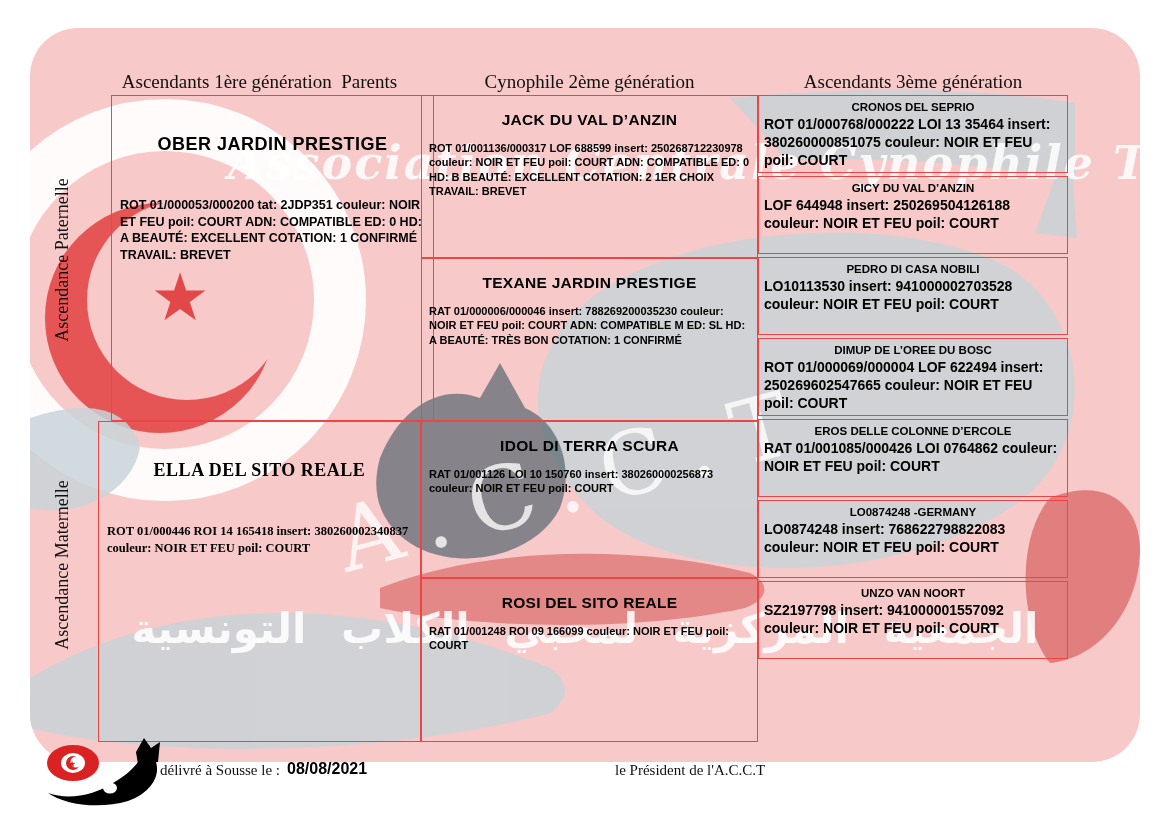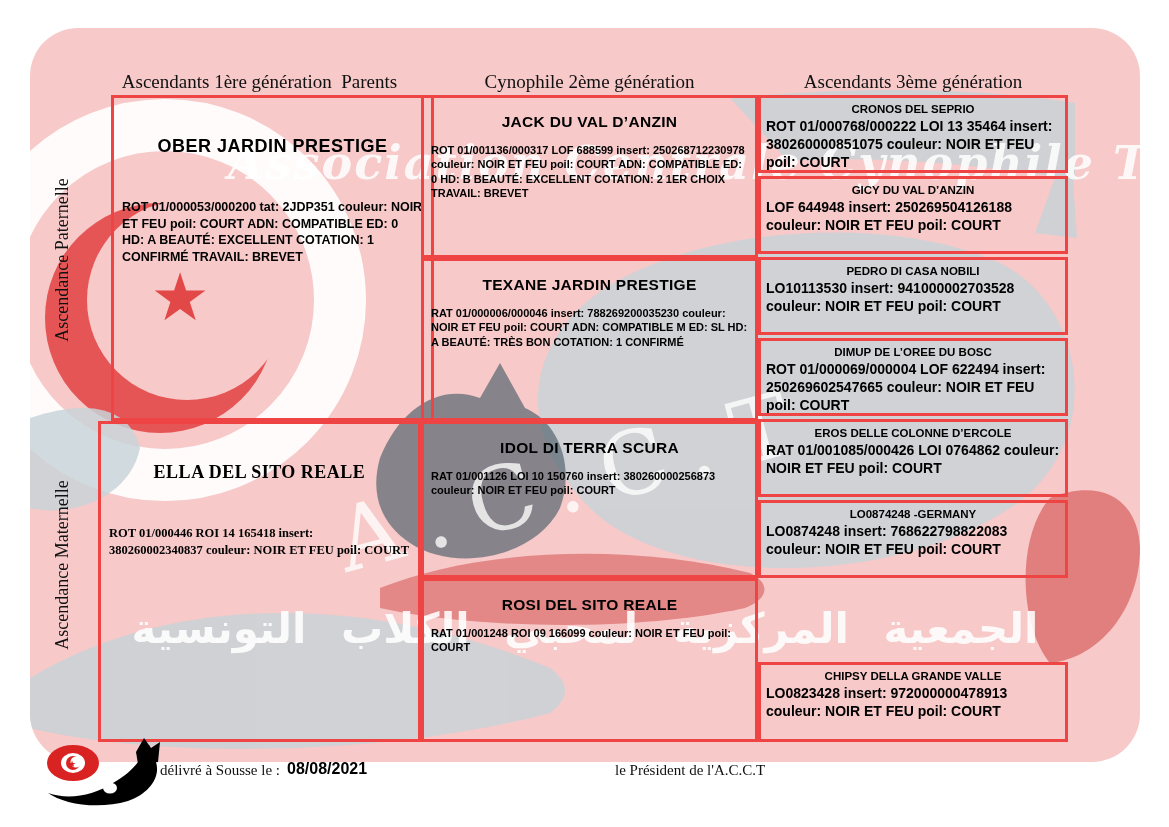--- a/index.html
+++ b/index.html
@@ -28,21 +28,21 @@
   #hdr3{left:758px;width:310px;}
 
   
   .vlabel{position:absolute;width:240px;height:22px;text-align:center;
       font-family:"Liberation Serif",serif;font-size:18px;color:#111;
       transform:rotate(-90deg);white-space:nowrap;}
   #vlab-pat{left:-57px;top:249px;}
   #vlab-mat{left:-57px;top:554px;}
 
   
-  .box{position:absolute;border:3px solid #ef4444;box-sizing:border-box;background:transparent;}
+  .box{position:absolute;border:1px solid #ef4444;box-sizing:border-box;background:transparent;}
   .box .title{font-weight:bold;text-align:center;color:#000;}
   .box .body{font-weight:bold;text-align:left;color:#000;}
 
   .g1 .title{padding-top:38px;font-size:18px;letter-spacing:.5px;}
   .g1 .body{margin-top:42px;padding:0 8px;font-size:12.5px;line-height:1.32;}
   .g2 .title{padding-top:15px;font-size:15.5px;letter-spacing:.3px;}
   .g2 .body{margin-top:12px;padding:0 7px;font-size:11px;line-height:1.3;}
   .g3 .title{padding-top:5px;font-size:11.5px;}
   .g3 .body{margin-top:3px;padding:0 5px;font-size:14px;line-height:1.28;}
 
@@ -155,23 +155,23 @@
     <div class="body">ROT 01/000069/000004 LOF 622494 insert: 250269602547665 couleur: NOIR ET FEU poil: COURT</div>
   </div>
   <div id="b-g3-4" class="box g3">
     <div class="title">EROS  DELLE  COLONNE  D’ERCOLE</div>
     <div class="body">RAT 01/001085/000426 LOI 0764862 couleur: NOIR ET FEU poil: COURT</div>
   </div>
   <div id="b-g3-5" class="box g3">
     <div class="title">LO0874248 -GERMANY</div>
     <div class="body">LO0874248 insert: 768622798822083 couleur: NOIR ET FEU poil: COURT</div>
   </div>
-  <div id="b-g3-7" class="box g3">
-    <div class="title">CHIPSY DELLA GRANDE VALLE</div>
-    <div class="body">LO0823428 insert: 972000000478913 couleur: NOIR ET FEU poil: COURT</div>
+  <div id="b-g3-6" class="box g3">
+    <div class="title">UNZO VAN NOORT</div>
+    <div class="body">SZ2197798 insert: 941000001557092 couleur: NOIR ET FEU poil: COURT</div>
   </div>
 
   <svg id="logo" width="130" height="70" viewBox="0 0 130 70">
 
     <g>
       <path d="M 10,55 C 30,62 55,58 75,45 C 95,34 104,20 111,7 L 118,24 C 123,40 110,56 90,63 C 60,72 25,66 10,55 Z" fill="#000"></path>
       <path d="M 98,14 L 106,0 L 113,10 L 122,4 L 120,24 L 100,26 Z" fill="#000"></path>
       <ellipse cx="72" cy="50" rx="7" ry="5.5" fill="#fff"></ellipse>
       <text x="42" y="56" font-size="7" fill="#fff" font-family="Liberation Serif,serif" transform="rotate(-18 42 56)">A.C.C.T</text>
     </g>

